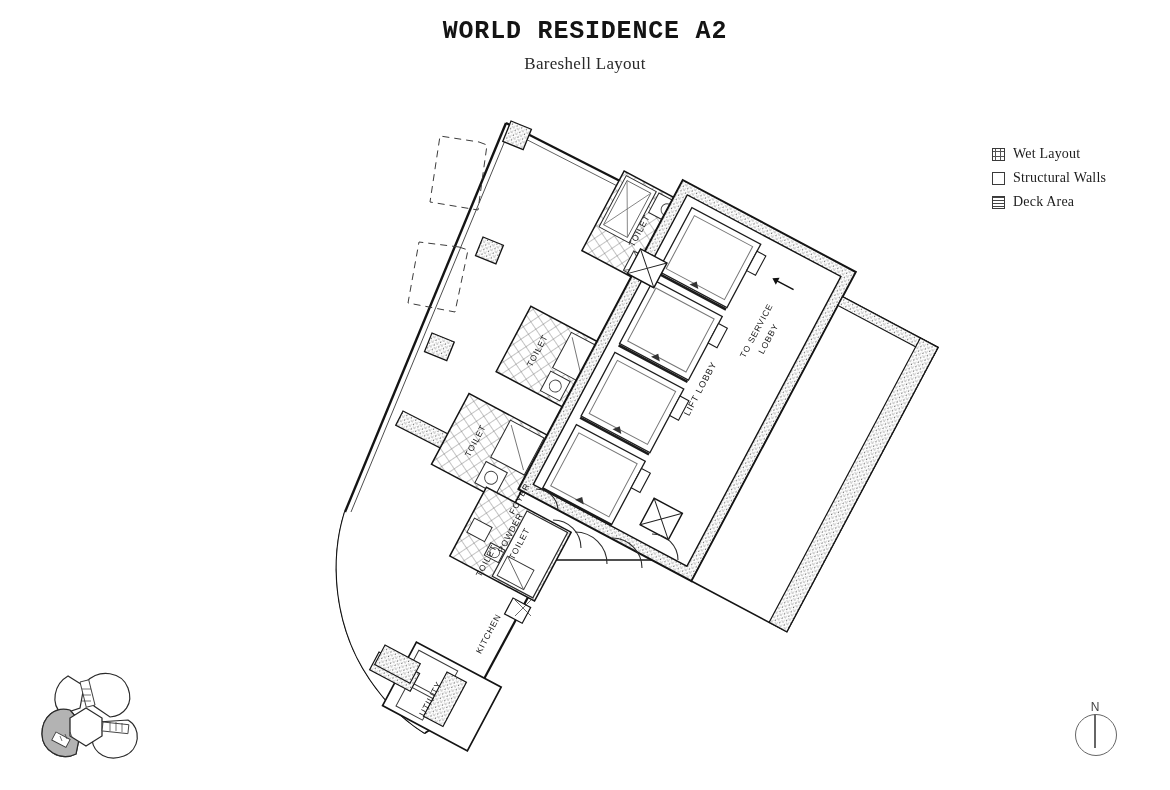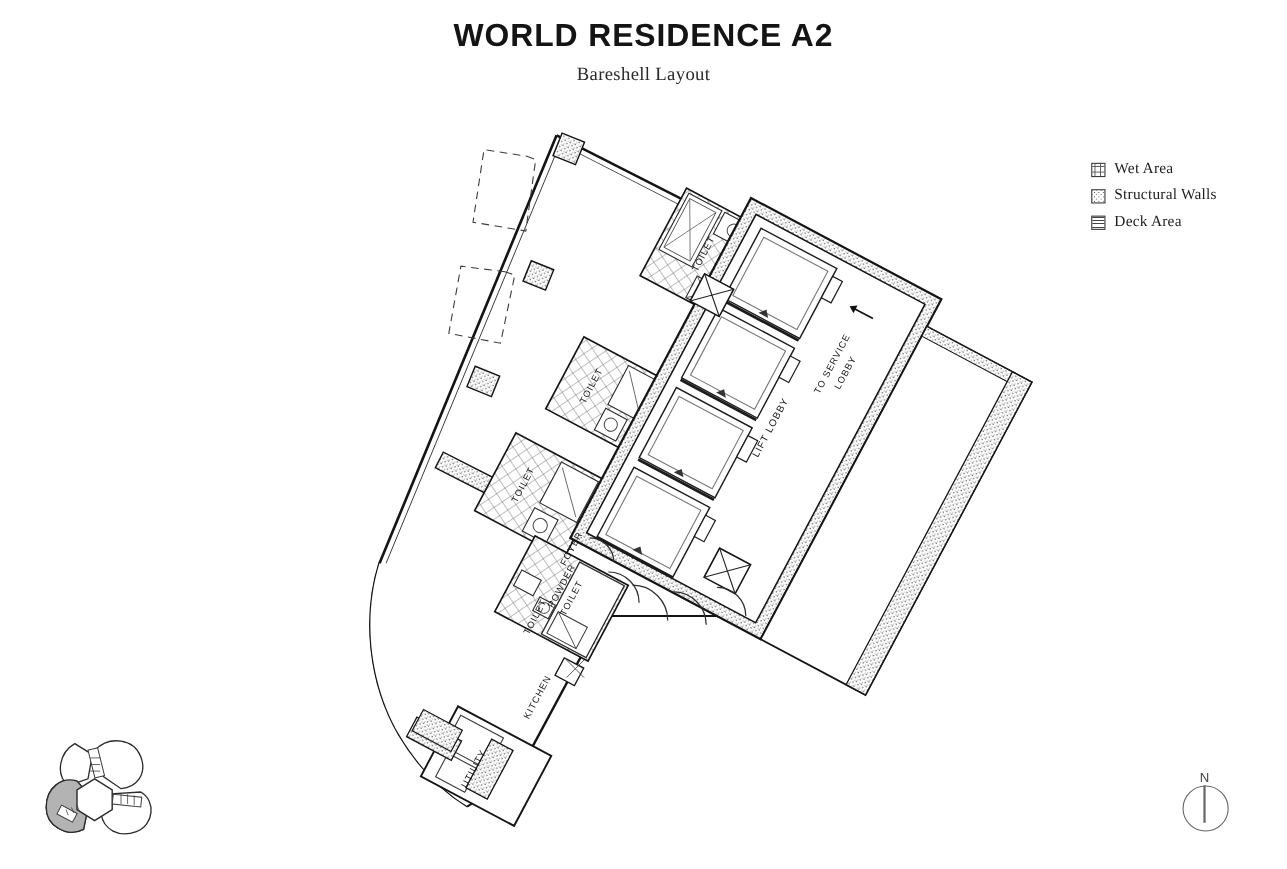--- a/index.html
+++ b/index.html
@@ -1,21 +1,21 @@
 <!DOCTYPE html>
 <html><head>
 <meta charset="utf-8">
 <style>
   html,body{margin:0;padding:0;background:#ffffff;}
   body{width:1170px;height:790px;overflow:hidden;position:relative;
        font-family:"Liberation Serif", serif; color:#1a1a1a;}
 
   
   #title-block{position:absolute;left:0;top:18px;width:1170px;text-align:center;}
-  #plan-title{font-family:Liberation Sans, sans-serif;font-size:29px;letter-spacing:.8px;
+  #plan-title{font-family:Liberation Mono, monospace;font-size:25px;letter-spacing:.8px;
               font-weight:600;color:#141414;line-height:1.1;}
   #plan-subtitle{font-family:Liberation Serif, serif;font-size:17px;color:#2a2a2a;
                  margin-top:8px;letter-spacing:.3px;}
 
   
   #legend{position:absolute;left:992px;top:143px;width:170px;}
   .legend-row{display:flex;align-items:center;height:22px;margin-bottom:2px;}
   .legend-swatch{width:13px;height:13px;border:1px solid #3a3a3a;margin-right:8px;
                  flex:0 0 auto;position:relative;background:#fff;box-sizing:border-box;}
   .legend-label{font-family:"Liberation Serif", serif;font-size:14px;color:#1c1c1c;
@@ -54,21 +54,21 @@
 <body>
 
 <div id="title-block">
   <div id="plan-title">WORLD RESIDENCE A2</div>
   <div id="plan-subtitle">Bareshell Layout</div>
 </div>
 
 <div id="legend">
   <div class="legend-row">
     <span class="legend-swatch sw-wet"></span>
-    <span class="legend-label">Wet Area</span>
+    <span class="legend-label">Wet Layout</span>
   </div>
   <div class="legend-row">
     <span class="legend-swatch sw-struct"></span>
     <span class="legend-label">Structural Walls</span>
   </div>
   <div class="legend-row">
     <span class="legend-swatch sw-deck"></span>
     <span class="legend-label">Deck Area</span>
   </div>
 </div>

